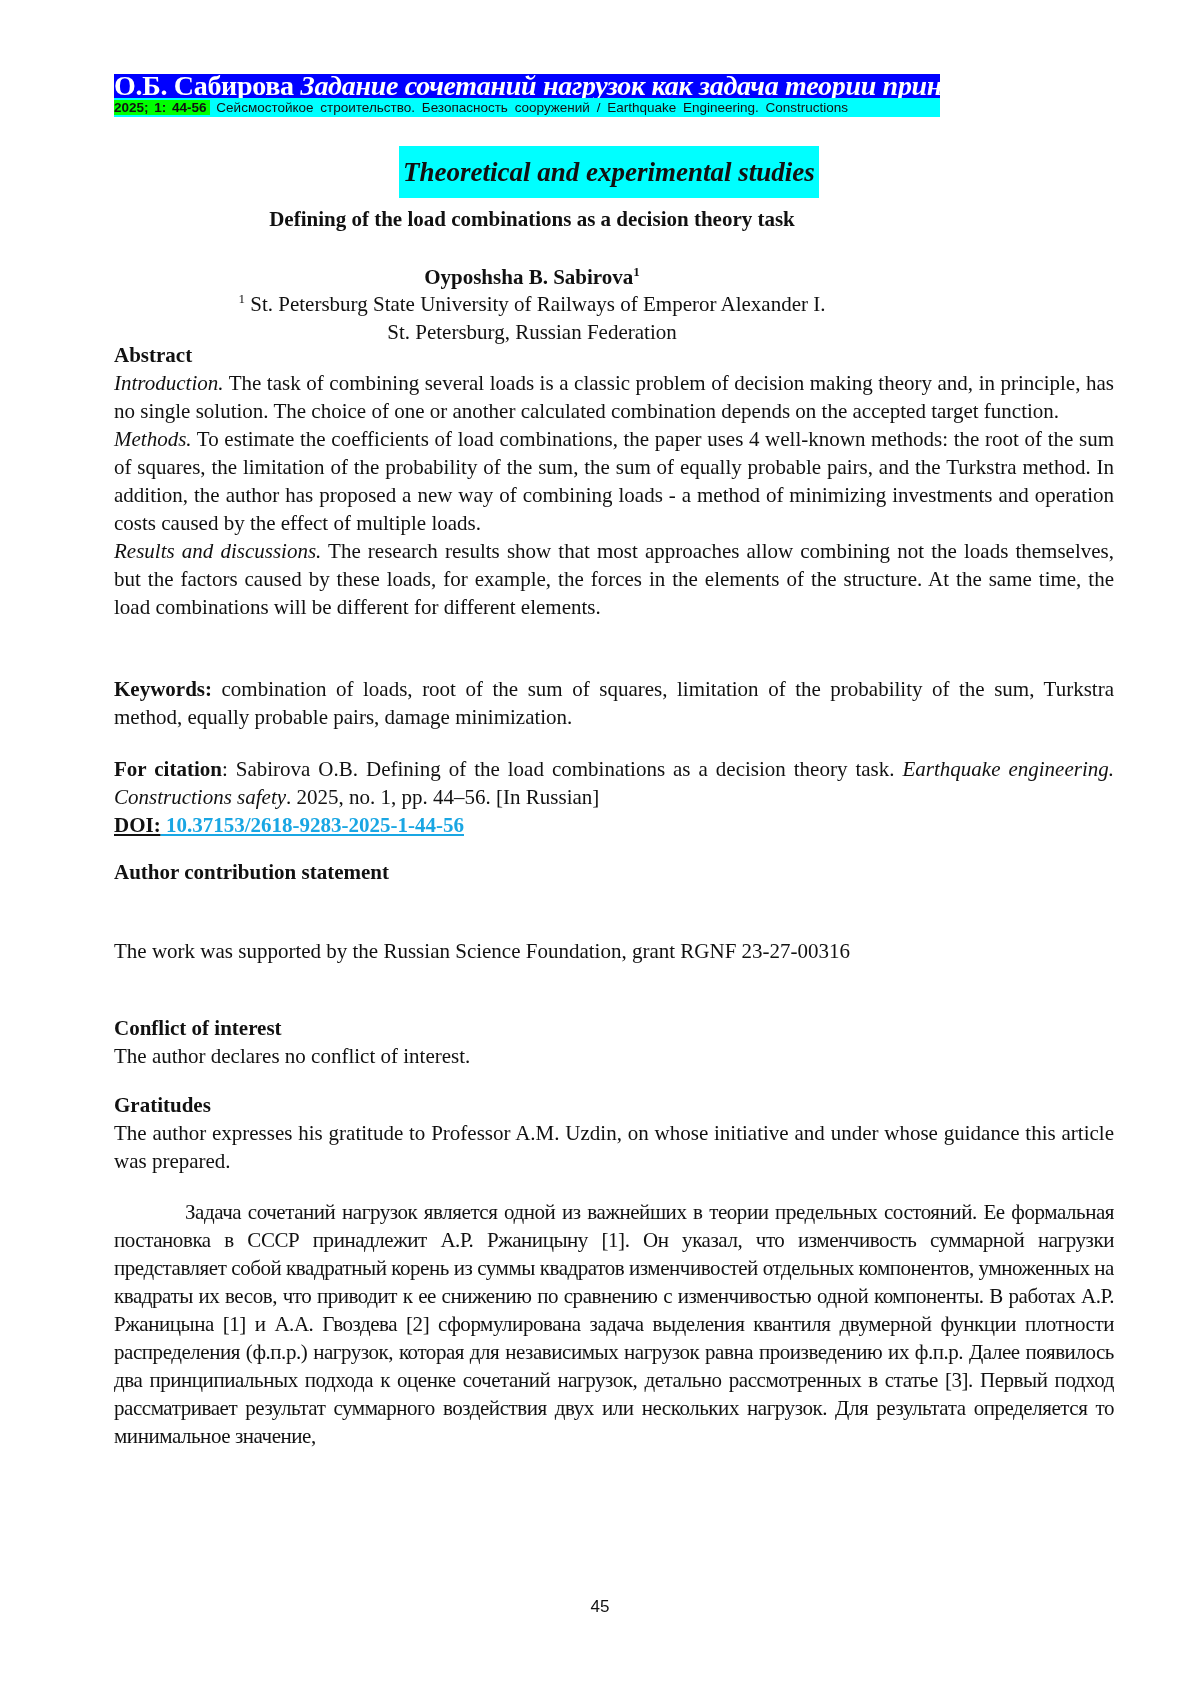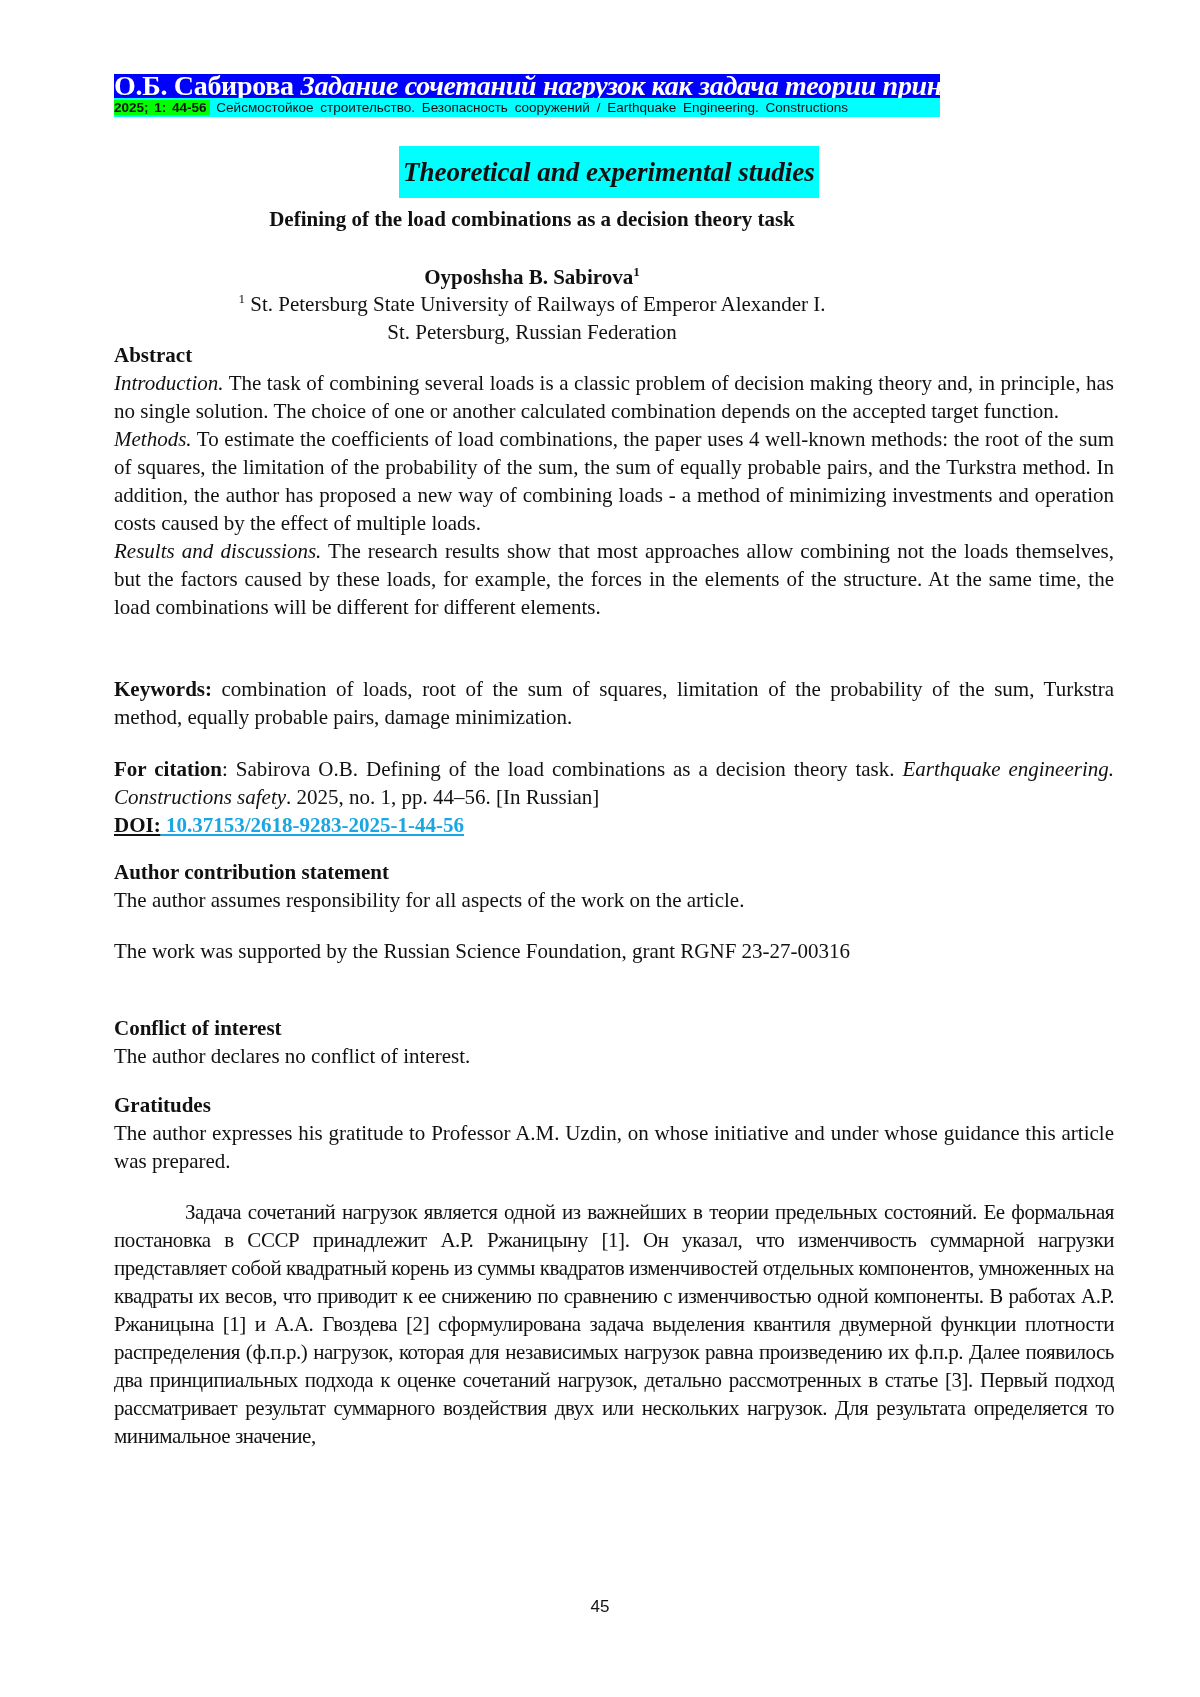--- a/index.html
+++ b/index.html
@@ -76,21 +76,20 @@
     <span class="h">Keywords:</span><span> combination of loads, root of the sum of squares, limitation of the probability of the sum, Turkstra method, equally probable pairs, damage minimization.</span>
   </div>
 
   <div class="block" style="top:755px;">
     <span class="h">For citation</span><span>: Sabirova O.B. Defining of the load combinations as a decision theory task. </span><i>Earthquake engineering. Constructions safety</i><span>. 2025, no. 1, pp. 44–56. [In Russian]</span>
     <div><span class="doi-lbl">DOI:</span><a class="doi"> 10.37153/2618-9283-2025-1-44-56</a></div>
   </div>
 
   <div class="block" style="top:858px;">
     <div class="h">Author contribution statement</div>
-    <div>The author assumes responsibility for all aspects of the work on the article.</div>
   </div>
   <div class="block" style="top:937px;">
     <div>The work was supported by the Russian Science Foundation, grant RGNF 23-27-00316</div>
   </div>
   <div class="block" style="top:1091px;">
     <div class="h">Gratitudes</div>
     <div>The author expresses his gratitude to Professor A.M. Uzdin, on whose initiative and under whose guidance this article was prepared.</div>
   </div>
   <div class="block" style="top:1014px;">
     <div class="h">Conflict of interest</div>

